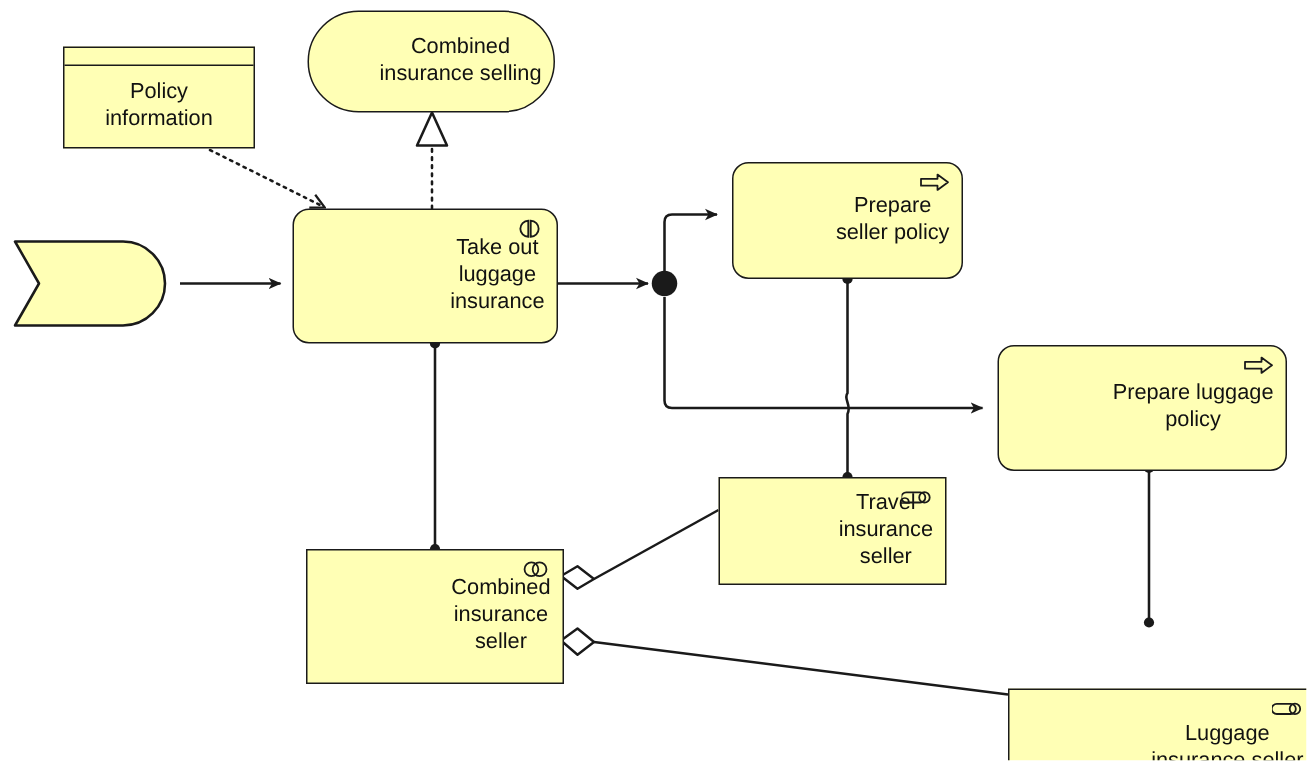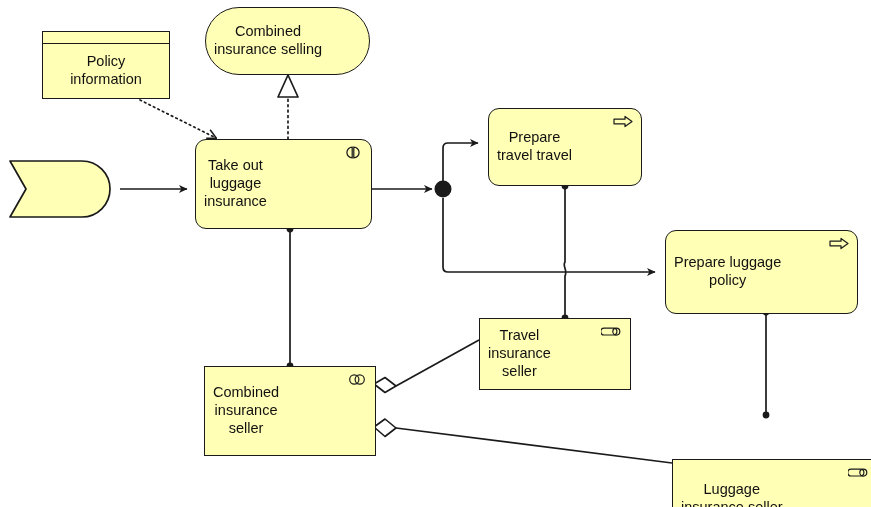--- a/index.html
+++ b/index.html
@@ -25,21 +25,21 @@
     height: 507px;
     pointer-events: none;
   }
   .node {
     position: absolute;
     box-sizing: border-box;
     background: #ffffb5;
     border: 1.6px solid #1a1a1a;
     display: flex;
     align-items: center;
-    justify-content: flex-start;
+    justify-content: flex-end;
     text-align: center;
     color: #111111;
     font-size: 14.5px;
     line-height: 1.22;
     z-index: 3;
   }
   .node .lbl {
     display: block;
     padding: 0 8px;
     white-space: pre-line;
@@ -213,21 +213,21 @@
     <span class="badge">
       <svg viewBox="0 0 22 15" width="22" height="15">
         <path d="M10.2,2.2 A5.3,5.3 0 0 0 10.2,12.8 Z" fill="none" stroke="#1a1a1a" stroke-width="1.25"></path>
         <path d="M11.8,2.2 A5.3,5.3 0 0 1 11.8,12.8 Z" fill="none" stroke="#1a1a1a" stroke-width="1.25"></path>
       </svg>
     </span>
   </div>
 
   <div class="node rounded" style="left:488px; top:108px; width:154px; height:78px;">
     <span class="lbl">Prepare
-travel travel</span>
+seller policy</span>
     <span class="badge">
       <svg viewBox="0 0 22 15" width="22" height="15">
         <path d="M2,5.2 L13,5.2 L13,2.4 L20,7.5 L13,12.6 L13,9.8 L2,9.8 Z" fill="#ffffb5" stroke="#1a1a1a" stroke-width="1.2" stroke-linejoin="round"></path>
       </svg>
     </span>
   </div>
 
   <div class="node rounded" style="left:665px; top:230px; width:193px; height:84px;">
     <span class="lbl">Prepare luggage
 policy</span>

